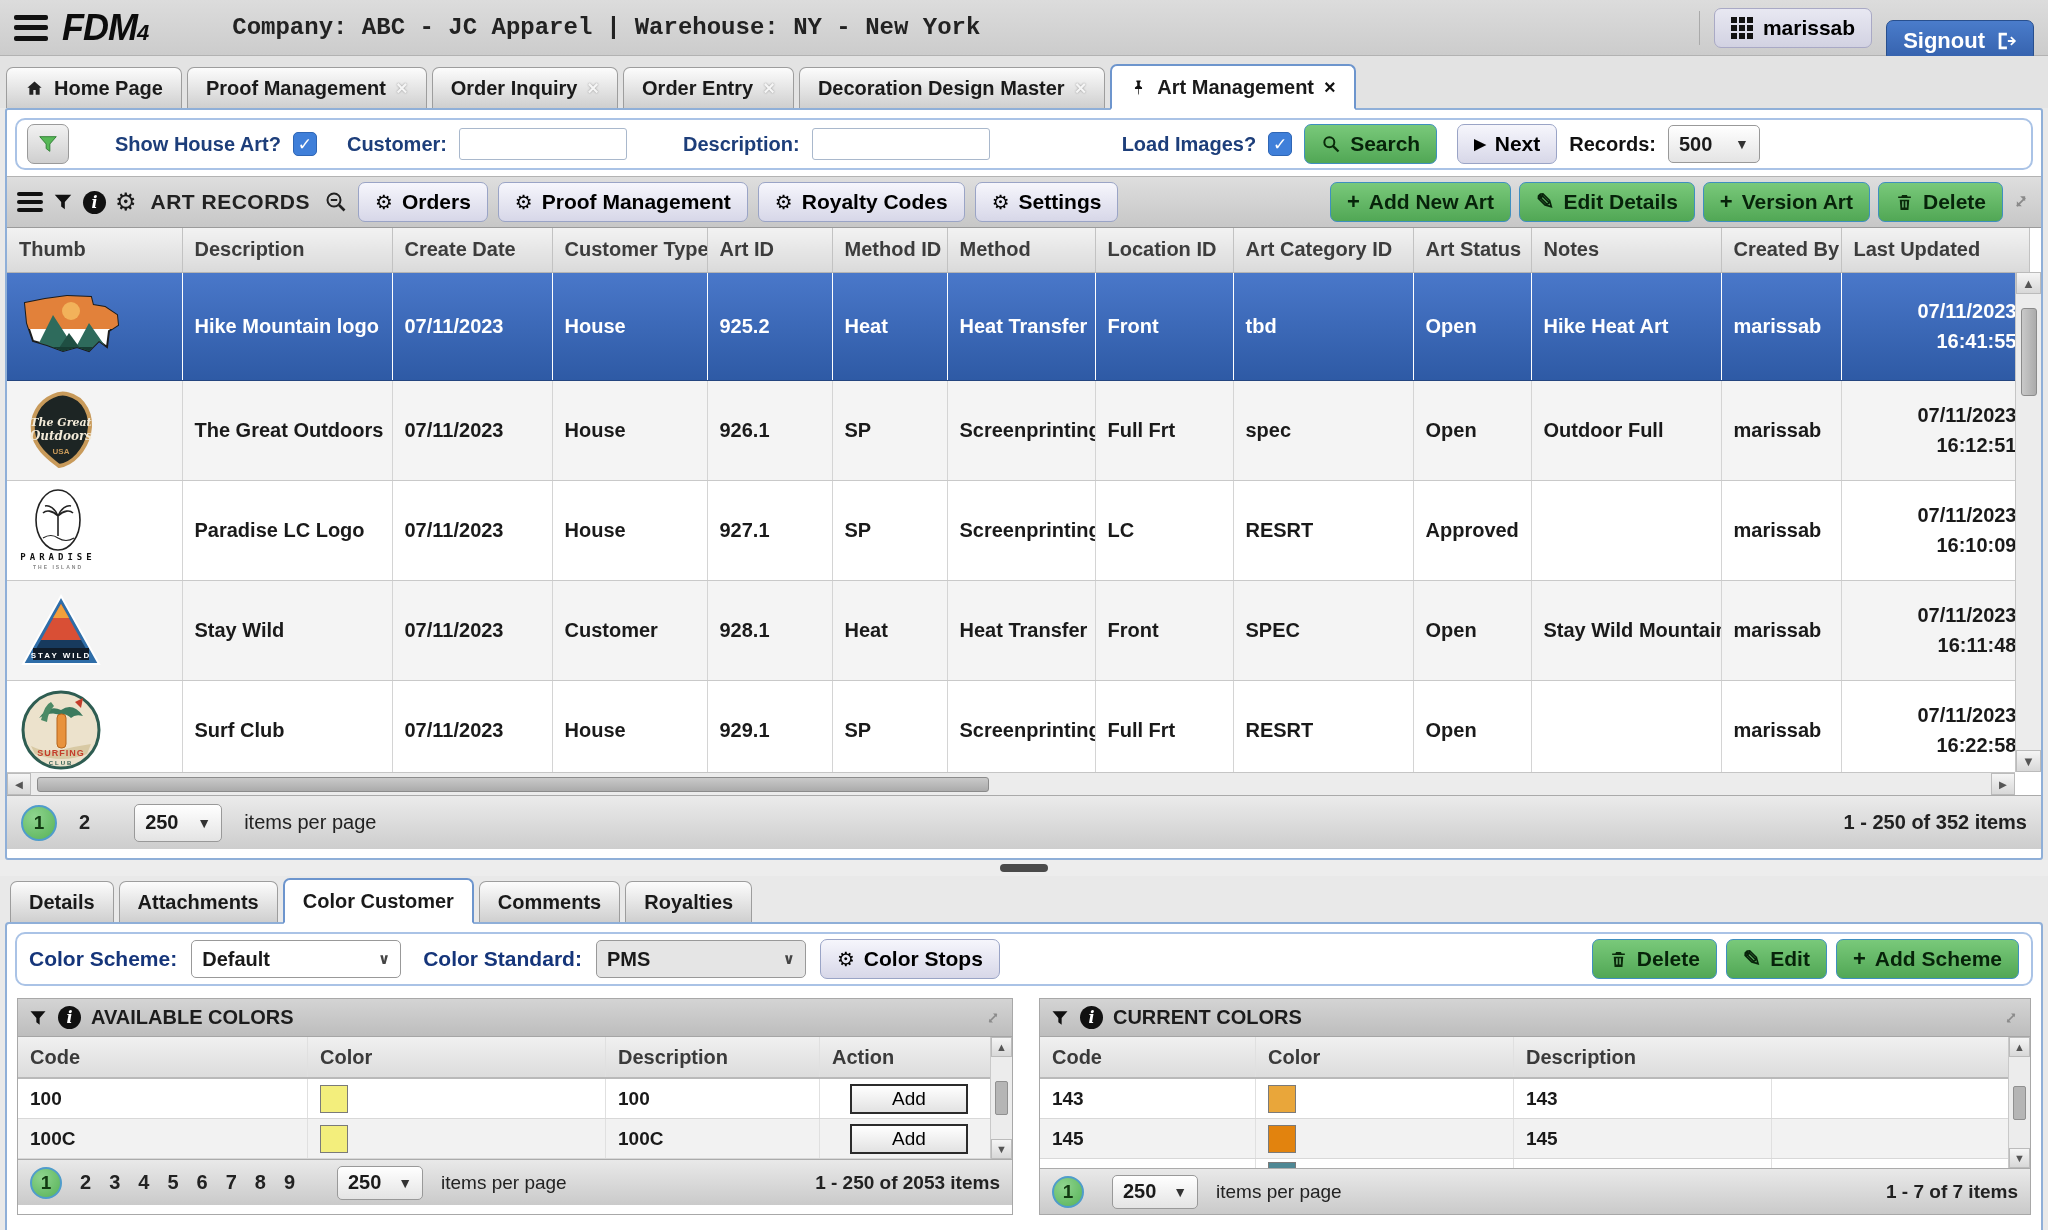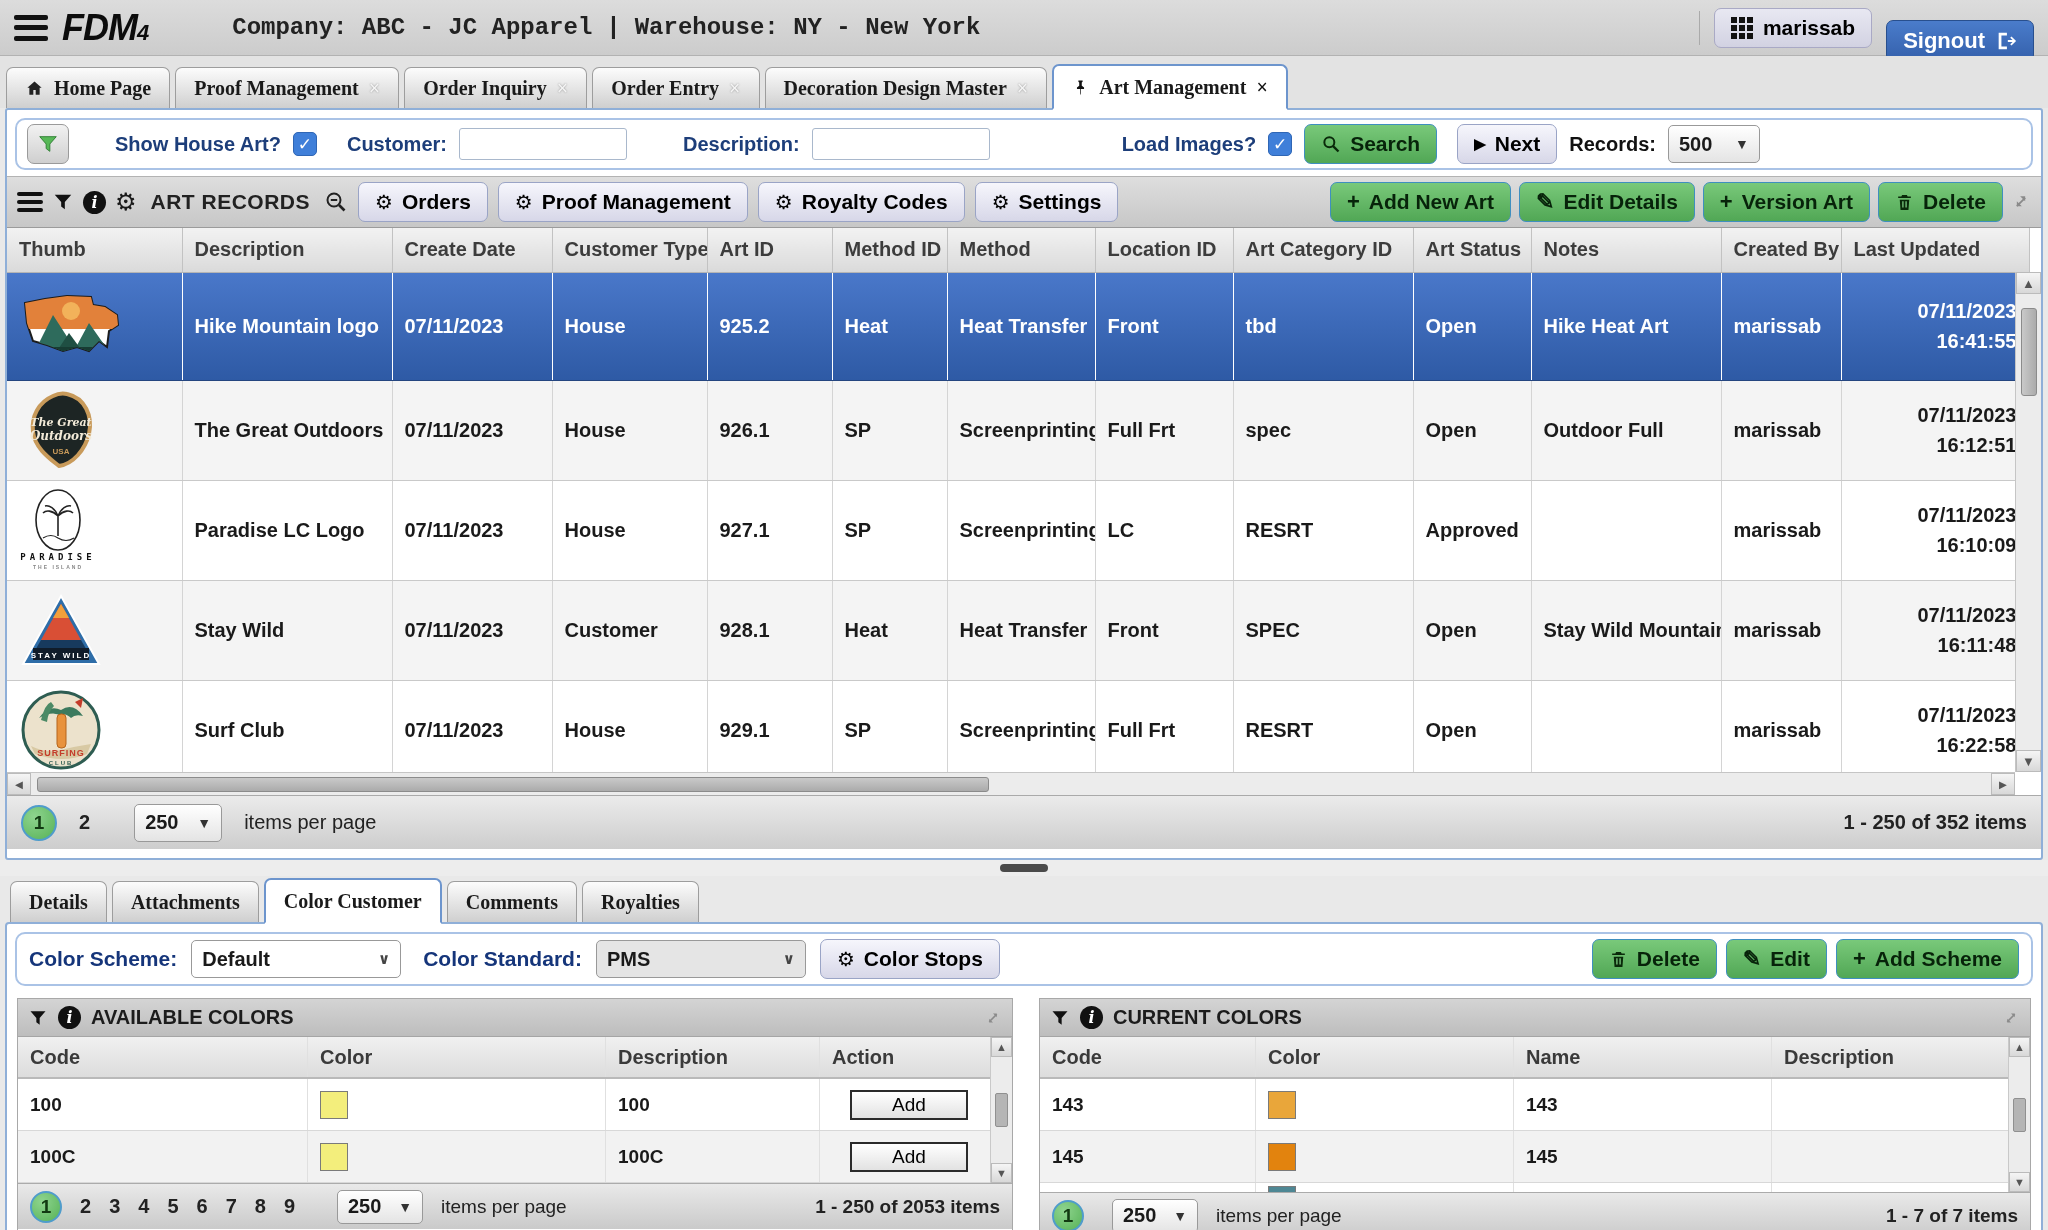--- a/index.html
+++ b/index.html
@@ -19,21 +19,21 @@
   .user-btn { display:flex; align-items:center; gap:10px; background:linear-gradient(#e8e8f2,#d2d2e2);
     border:1px solid #a9a9c5; border-radius:7px; height:40px; padding:0 16px; font-size:21px; font-weight:700; cursor:pointer; }
   .grid-glyph { display:grid; grid-template-columns:repeat(3,6px); grid-template-rows:repeat(3,6px); gap:2px; }
   .grid-glyph i { background:#111; }
   .signout-btn { display:flex; align-items:center; gap:10px; background:linear-gradient(#4a7ccb,#3460ab);
     border:1px solid #284f8e; border-radius:7px; height:42px; padding:0 16px; color:#fff; font-size:22px; font-weight:700; cursor:pointer;margin-top:27px; }
 
   
   .tabbar { height:52px; background:#e3e3e3; display:flex; align-items:flex-end; padding:0 6px; gap:5px; position:relative; z-index:3; }
   .tab { display:flex; align-items:center; gap:10px; height:41px; padding:0 18px; border:1px solid #9d9d9d; border-bottom:none;
-    border-radius:7px 7px 0 0; background:linear-gradient(#fcfcfc,#cfcfcf); font-size:20px; font-weight:600; cursor:pointer; white-space:nowrap;font-family:Liberation Serif, serif; }
+    border-radius:7px 7px 0 0; background:linear-gradient(#fcfcfc,#cfcfcf); font-size:20px; font-weight:600; cursor:pointer; white-space:nowrap; }
   .tab .x { color:#f5f5f5; text-shadow:0 0 2px #8a8a8a; font-weight:700; font-size:20px; }
   .tab.active { background:#fff; border:2px solid #6d95cd; border-bottom:2px solid #fff; height:46px; margin-bottom:-2px; font-weight:700; }
   .tab.active .x { color:#111; text-shadow:none; }
   .tab svg { flex:0 0 auto; }
 
   
   .main-frame { margin:0 5px; background:#fff; border:2px solid #8fafd8; border-radius:3px; height:752px; overflow:hidden; }
 
   .search-panel { margin:8px 8px 6px 8px; height:52px; border:2px solid #aac3e6; border-radius:10px;
     display:flex; align-items:center; padding:0 10px; gap:12px; background:#fff; }
@@ -116,21 +116,21 @@
   .panel.avail { width:1005px; }
   .panel.curr { width:1001px; }
   .panel-head { height:38px; background:linear-gradient(#d4d4d4,#bdbdbd); border-bottom:1px solid #a5a5a5;
     display:flex; align-items:center; gap:10px; padding:0 10px; }
   .panel-title { font-size:20px; font-weight:700; color:#1c1c1c; }
   .panel-head .expand { margin-left:auto; }
   .ptable { display:flex; flex-direction:column; position:relative; }
   .prow { display:flex; align-items:center; border-bottom:1px solid #d8d8d8; }
   .prow.hd { height:42px; background:linear-gradient(#f0f0f0,#dcdcdc); border-bottom:2px solid #b9b9b9; }
   .prow.hd .pc { font-size:20px; font-weight:600; color:#3a3a3a; }
-  .prow.body { height:52px; font-size:19px; font-weight:600; }
+  .prow.body { height:40px; font-size:19px; font-weight:600; }
   .prow.alt { background:#f2f2f2; }
   .prow.sliver { height:9px; border-bottom:none; overflow:hidden; }
   .pc { padding:0 12px; border-right:1px solid #e0e0e0; height:100%; display:flex; align-items:center; overflow:hidden; }
   .swatch { width:28px; height:28px; border:1px solid #7a7a7a; }
   .add-btn { width:118px; height:30px; border:2px solid #2b2b2b; background:linear-gradient(#ffffff,#e2e2e2);
     font-size:19px; font-weight:400; display:flex; align-items:center; justify-content:center; cursor:pointer; }
   .pscroll { position:absolute; right:0; top:0; bottom:0; width:22px; background:#ececec; border-left:1px solid #c9c9c9;
     display:flex; flex-direction:column; justify-content:space-between; align-items:center; }
   .pscroll .arr { font-size:11px; color:#555; height:20px; width:100%; display:flex; align-items:center; justify-content:center;
     background:linear-gradient(#f5f5f5,#d8d8d8); border:1px solid #bbb; cursor:pointer; }
@@ -664,21 +664,20 @@
         <span class="panel-title">CURRENT COLORS</span>
         <svg class="expand" width="18" height="18" viewBox="0 0 24 24">
             <path d="M7 17 L17 7" stroke="#8a8a8a" stroke-width="2.2"></path>
             <path fill="#8a8a8a" d="M17 11V6h-5zM7 13v5h5z"></path>
           </svg>
       </div>
       <div class="ptable">
         <div class="prow hd">
           <div class="pc c-code">Code</div>
           <div class="pc c-color">Color</div>
-          <div class="pc c-name">Name</div>
           <div class="pc c-desc">Description</div>
         </div>
         <div class="prow body">
           <div class="pc c-code">143</div>
           <div class="pc c-color">
               <span class="swatch" style="background-color: rgb(233, 166, 58);"></span>
             </div>
           <div class="pc c-name">143</div>
           <div class="pc c-desc"></div>
         </div>

